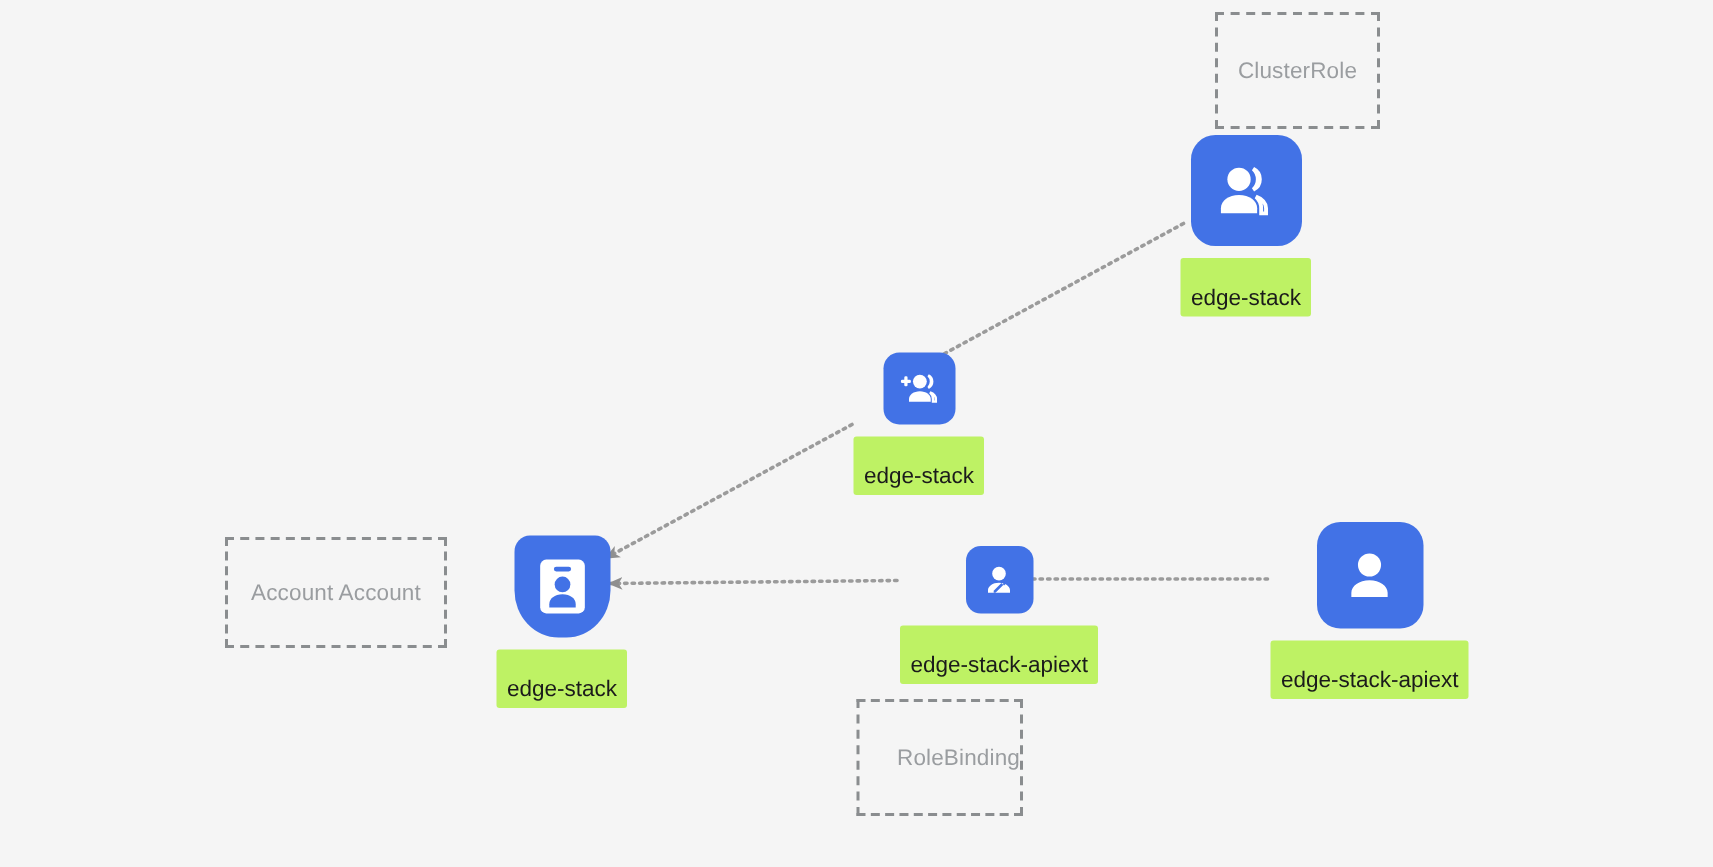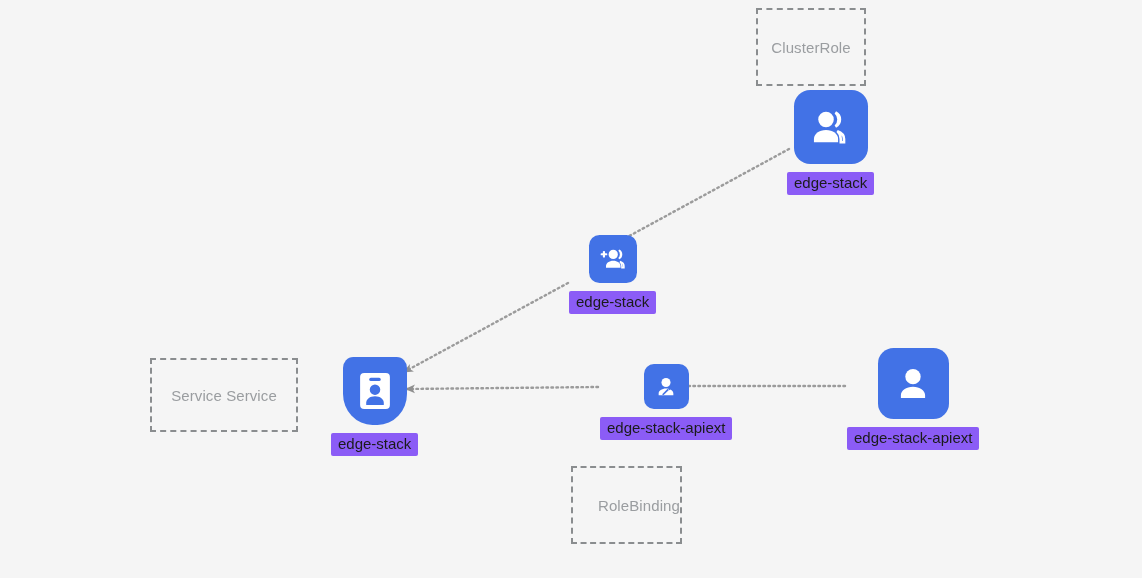--- a/index.html
+++ b/index.html
@@ -53,25 +53,25 @@
     align-items: center;
     justify-content: center;
   }
   .tile.rounded { border-radius: 22%; }
   .tile.badge {
     border-radius: 16% 16% 46% 46%;
   }
   .tile svg { display: block; }
   .nodelabel {
     margin-top: 8px;
-    background: #8b5cf6;
+    background: #bef264;
     color: #1b1b1b;
     font-size: 15px;
     font-family: "Liberation Sans", sans-serif;
-    padding: 2px 7px 4px 7px;
+    padding: 18px 7px 4px 7px;
     border-radius: 2px;
     white-space: nowrap;
     line-height: 1.15;
   }
 </style>
 </head>
 <body>
 
 <div id="canvas">
 
@@ -86,27 +86,27 @@
       <line x1="789" y1="149" x2="620" y2="241" stroke="#9b9b9b" stroke-width="2.4" stroke-dasharray="1.6 3.4" stroke-linecap="round"></line>
       <line x1="568" y1="283" x2="404" y2="372" stroke="#9b9b9b" stroke-width="2.4" stroke-dasharray="1.6 3.4" stroke-linecap="round" marker-end="url(#arrowgray)"></line>
     </g>
 
     <g>
       <line x1="845" y1="386" x2="648" y2="386" stroke="#9b9b9b" stroke-width="2.4" stroke-dasharray="1.6 3.4" stroke-linecap="round"></line>
       <line x1="598" y1="387" x2="406" y2="389" stroke="#9b9b9b" stroke-width="2.4" stroke-dasharray="1.6 3.4" stroke-linecap="round" marker-end="url(#arrowgray)"></line>
     </g>
   </svg>
 
-  <div class="kindbox" style="left:756px; top:8px; width:110px; height:78px;">
+  <div class="kindbox" style="left:810px; top:8px; width:110px; height:78px;">
     <span class="kindlabel">ClusterRole</span>
   </div>
 
 
   <div class="kindbox" style="left:150px; top:358px; width:148px; height:74px;">
-    <span class="kindlabel">Service Service</span>
+    <span class="kindlabel">Account Account</span>
   </div>
 
   <div class="kindbox" style="left:571px; top:466px; width:111px; height:78px;justify-content:flex-end;">
     <span class="kindlabel">RoleBinding</span>
   </div>
 
 
   <div class="node" style="left:787px; top:90px;">
     <div class="tile rounded" style="width:74px; height:74px;">
       <span>

